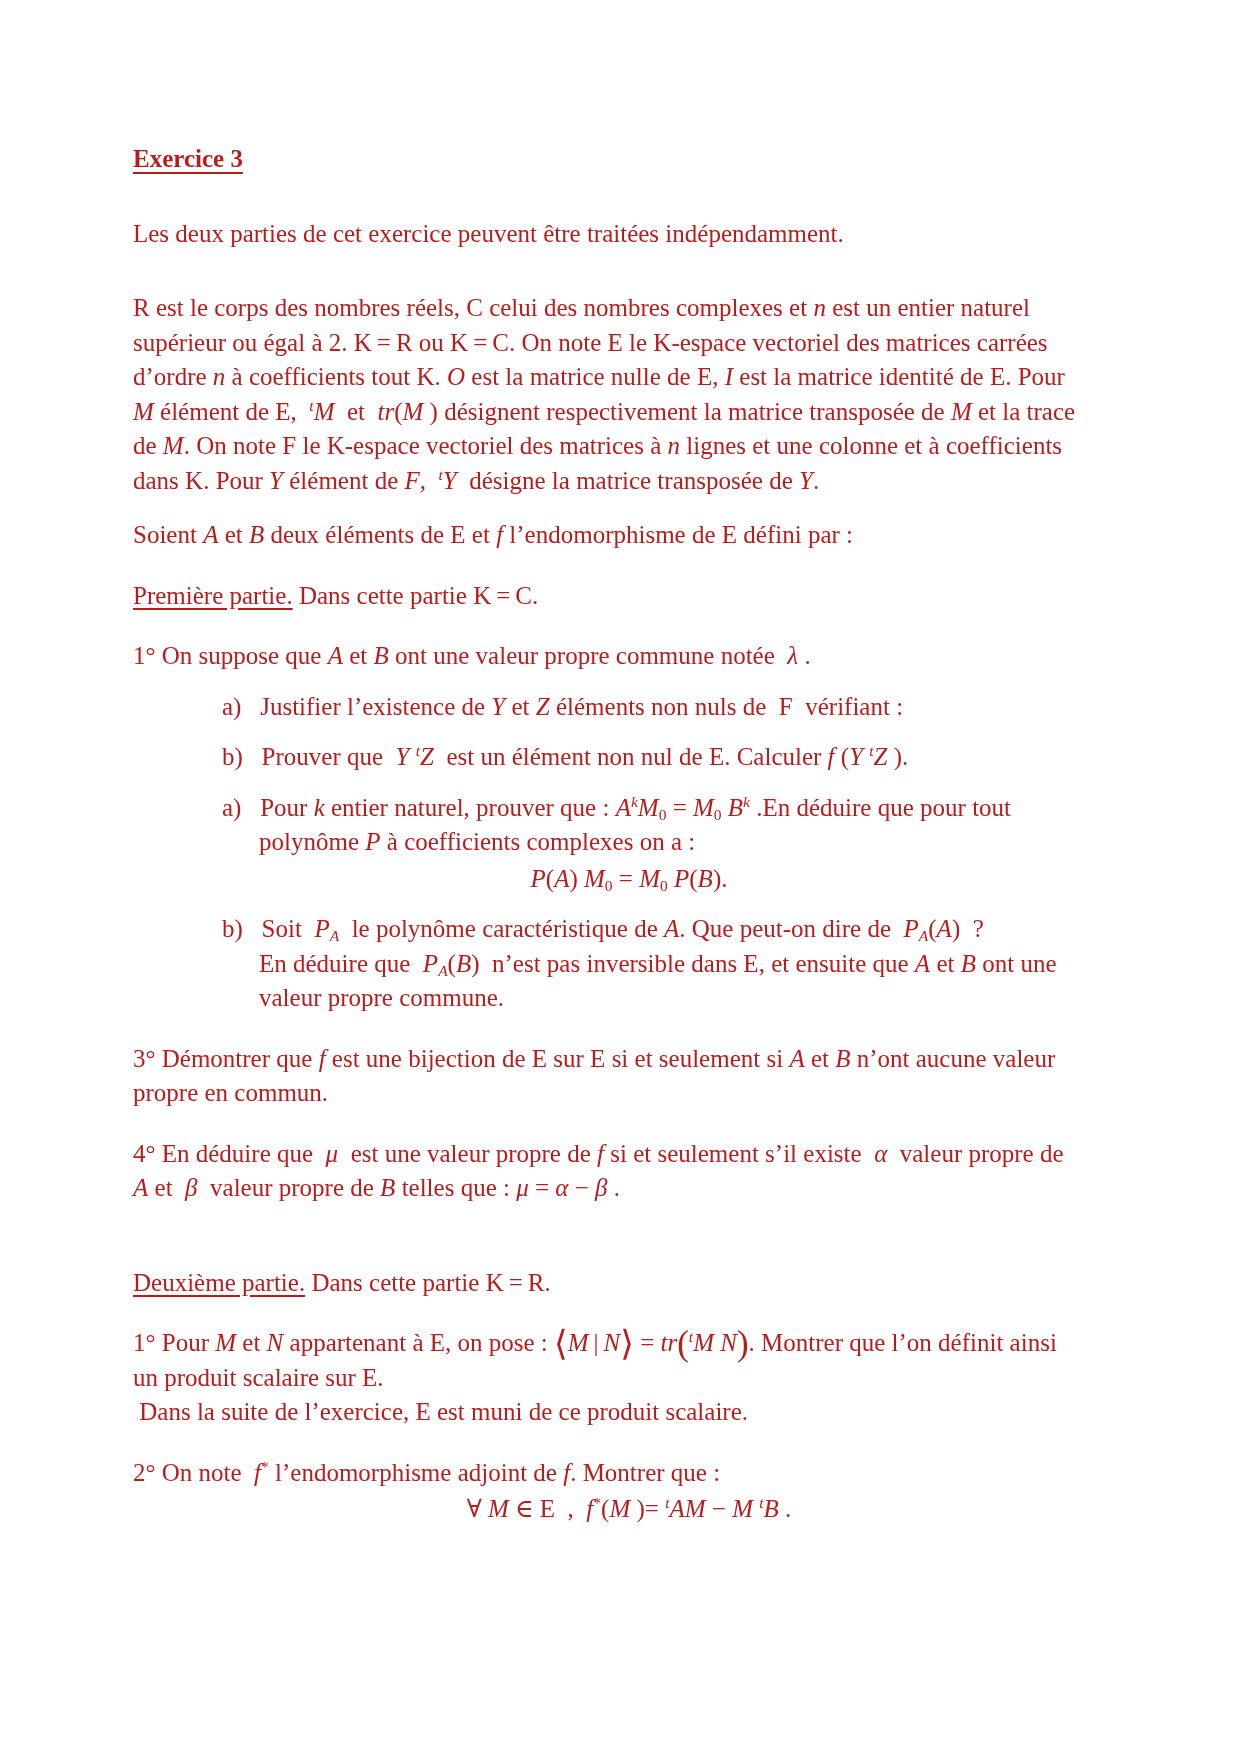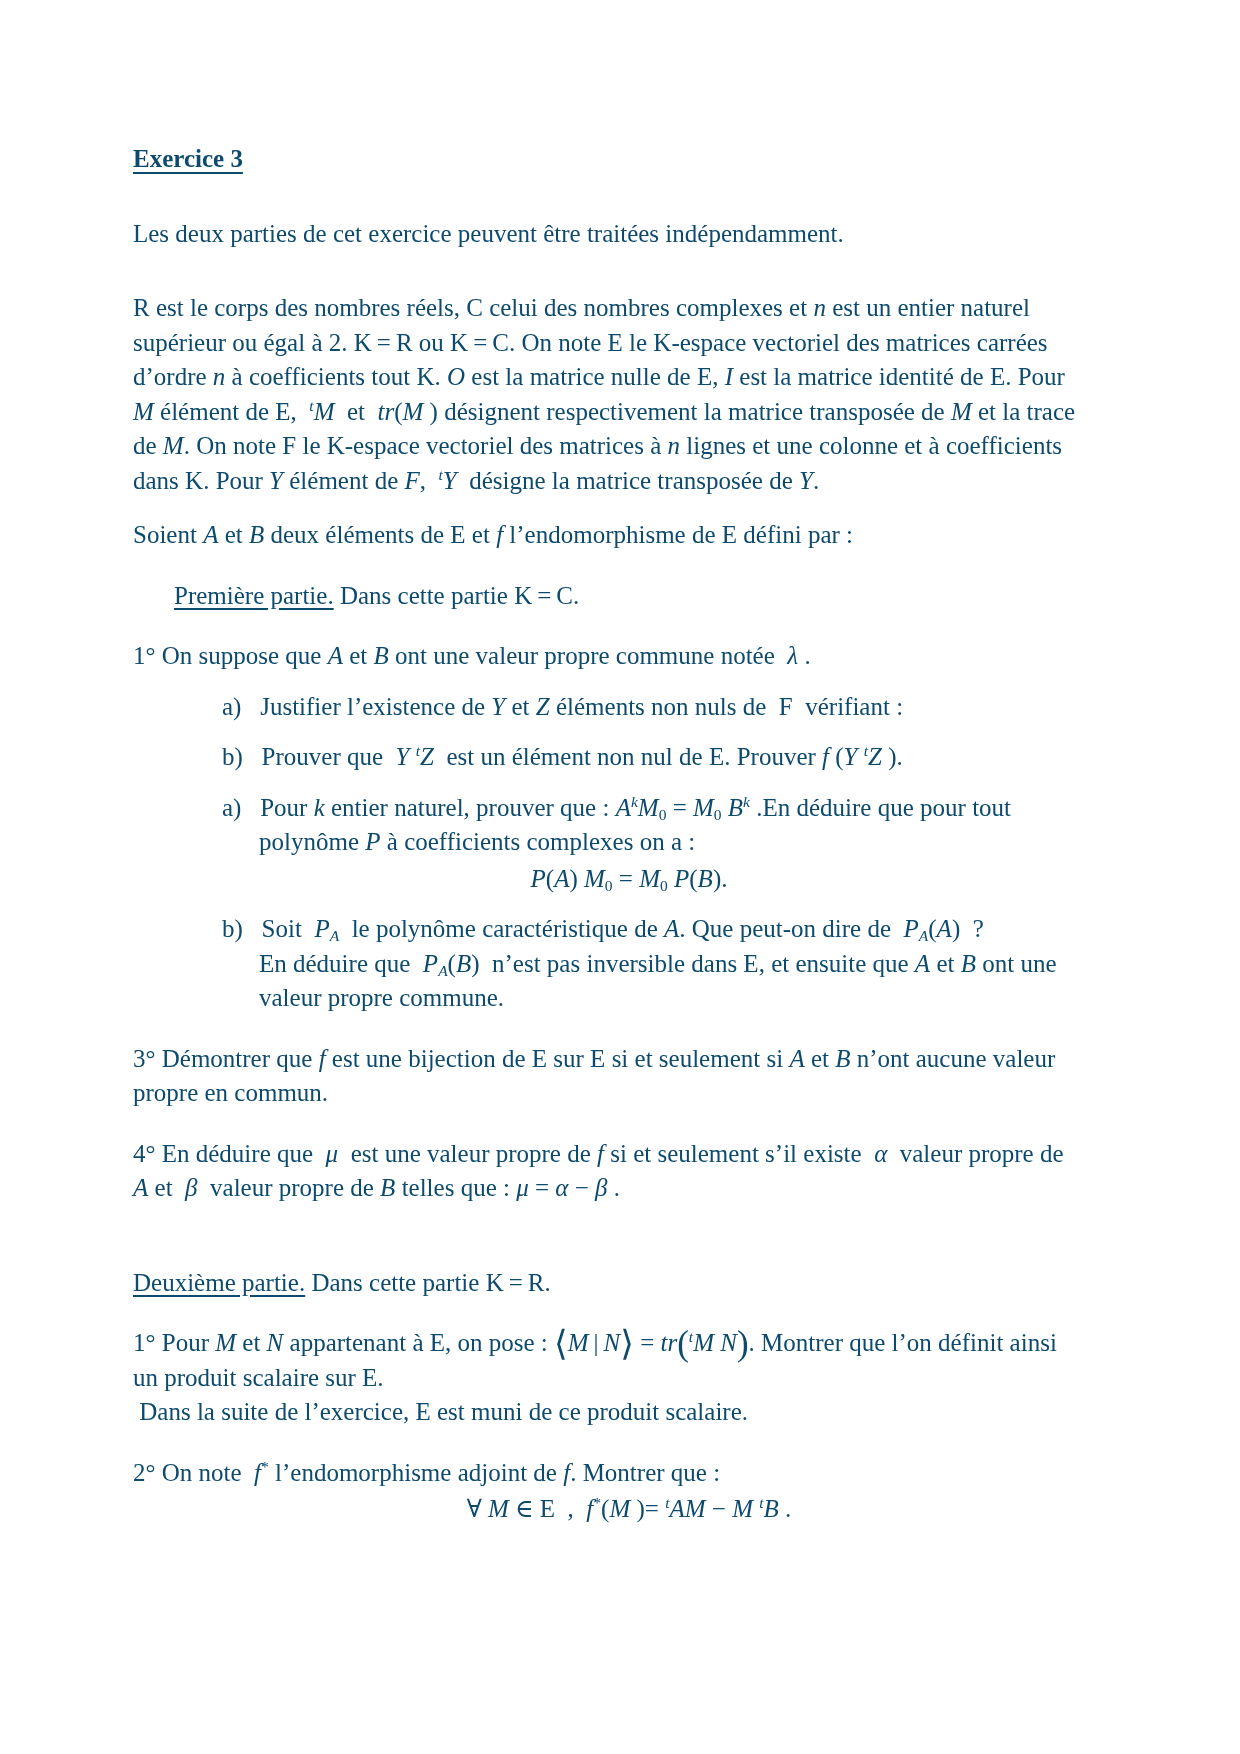--- a/index.html
+++ b/index.html
@@ -24,21 +24,21 @@
   .block{margin:0;}
   .line{
     line-height:34.5px;
     white-space:pre;
   }
   
   .b-title{margin-top:0;}
   .b-p{margin-top:40px;}
   .b-psmall{margin-top:20px;}
   .b-formula{margin-top:2px;}
-  .b-part{margin-top:26px;margin-left:41px;}
+  .b-part{margin-top:26px;}
   .b-part2{margin-top:60px;}
   .b-q{margin-top:26px;}
   .b-item{margin-top:16px;}
   
   .b-item .line{padding-left:126px;}
   .b-item .line:first-child{padding-left:89px;}
   .b-formula .line{text-align:center;}
   
   .r-i{font-style:italic;}
   .r-u{text-decoration:underline;text-underline-offset:4px;}
@@ -46,21 +46,21 @@
   .r-sup{vertical-align:super;font-size:62%;line-height:0;}
   .r-isup{vertical-align:super;font-size:62%;line-height:0;font-style:italic;}
   .r-sub{vertical-align:-0.25em;font-size:62%;line-height:0;}
   .r-isub{vertical-align:-0.25em;font-size:62%;line-height:0;font-style:italic;}
   .r-big{font-size:140%;line-height:0;vertical-align:-0.1em;}
 </style>
 </head>
 <body>
 
 <div class="page">
-  <main class="content" id="doc-content" style="color: #0c4a6e;">
+  <main class="content" id="doc-content" style="color: #b91c1c;">
       <div class="block b-title">
         <div class="line"><span class="r-bu">Exercice 3</span></div>
       </div>
       <div class="block b-p">
         <div class="line"><span>Les deux parties de cet exercice peuvent être traitées indépendamment.</span></div>
       </div>
       <div class="block b-p">
         <div class="line"><span>R est le corps des nombres réels, C celui des nombres complexes et </span><span class="r-i">n</span><span> est un entier naturel</span></div>
         <div class="line"><span>supérieur ou égal à 2. K = R ou K = C. On note E le K-espace vectoriel des matrices carrées</span></div>
         <div class="line"><span>d’ordre </span><span class="r-i">n</span><span> à coefficients tout K. </span><span class="r-i">O</span><span> est la matrice nulle de E, </span><span class="r-i">I</span><span> est la matrice identité de E. Pour</span></div>
@@ -74,21 +74,21 @@
       <div class="block b-part">
         <div class="line"><span class="r-u">Première partie.</span><span> Dans cette partie K = C.</span></div>
       </div>
       <div class="block b-q">
         <div class="line"><span>1° On suppose que </span><span class="r-i">A</span><span> et </span><span class="r-i">B</span><span> ont une valeur propre commune notée  </span><span class="r-i">λ</span><span> .</span></div>
       </div>
       <div class="block b-item">
         <div class="line"><span>a)   Justifier l’existence de </span><span class="r-i">Y</span><span> et </span><span class="r-i">Z</span><span> éléments non nuls de  F  vérifiant :</span></div>
       </div>
       <div class="block b-item">
-        <div class="line"><span>b)   Prouver que  </span><span class="r-i">Y</span><span> </span><span class="r-isup">t</span><span class="r-i">Z</span><span>  est un élément non nul de E. Prouver </span><span class="r-i">f</span><span> (</span><span class="r-i">Y</span><span> </span><span class="r-isup">t</span><span class="r-i">Z</span><span> ).</span></div>
+        <div class="line"><span>b)   Prouver que  </span><span class="r-i">Y</span><span> </span><span class="r-isup">t</span><span class="r-i">Z</span><span>  est un élément non nul de E. Calculer </span><span class="r-i">f</span><span> (</span><span class="r-i">Y</span><span> </span><span class="r-isup">t</span><span class="r-i">Z</span><span> ).</span></div>
       </div>
       <div class="block b-item">
         <div class="line"><span>a)   Pour </span><span class="r-i">k</span><span> entier naturel, prouver que : </span><span class="r-i">A</span><span class="r-isup">k</span><span class="r-i">M</span><span class="r-sub">0</span><span> = </span><span class="r-i">M</span><span class="r-sub">0</span><span> </span><span class="r-i">B</span><span class="r-isup">k</span><span> .En déduire que pour tout</span></div>
         <div class="line"><span>polynôme </span><span class="r-i">P</span><span> à coefficients complexes on a :</span></div>
       </div>
       <div class="block b-formula">
         <div class="line"><span class="r-i">P</span><span>(</span><span class="r-i">A</span><span>) </span><span class="r-i">M</span><span class="r-sub">0</span><span> = </span><span class="r-i">M</span><span class="r-sub">0</span><span> </span><span class="r-i">P</span><span>(</span><span class="r-i">B</span><span>).</span></div>
       </div>
       <div class="block b-item">
         <div class="line"><span>b)   Soit  </span><span class="r-i">P</span><span class="r-isub">A</span><span>  le polynôme caractéristique de </span><span class="r-i">A</span><span>. Que peut-on dire de  </span><span class="r-i">P</span><span class="r-isub">A</span><span>(</span><span class="r-i">A</span><span>)  ?</span></div>

